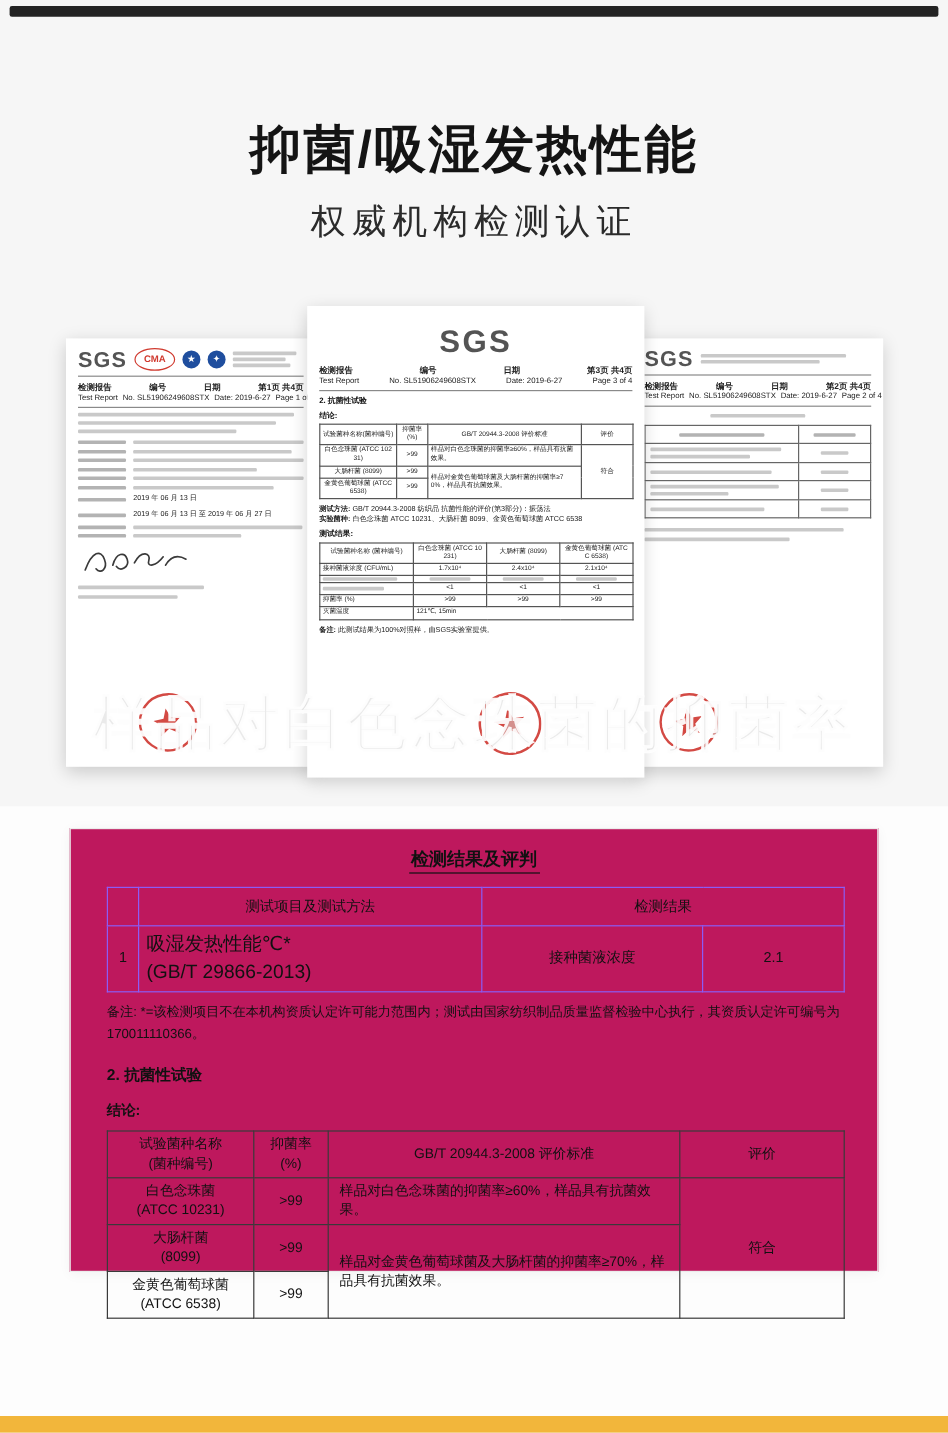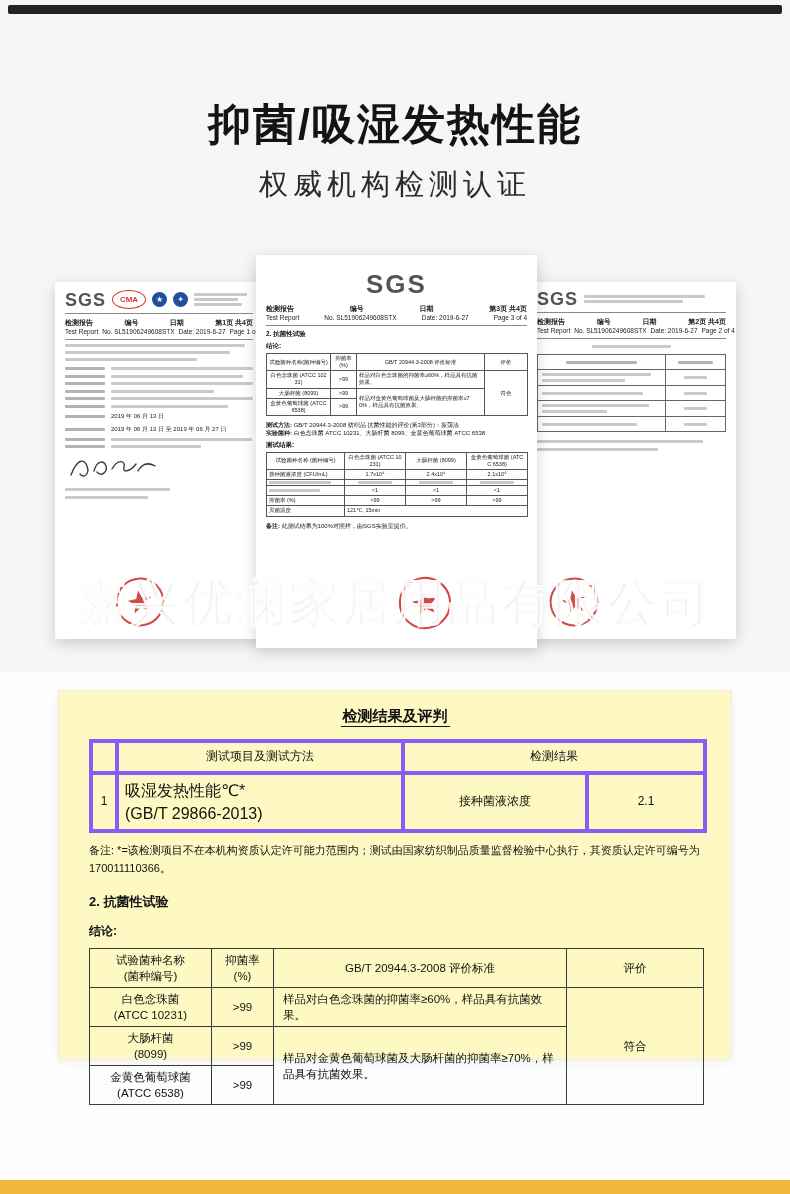--- a/index.html
+++ b/index.html
@@ -61,27 +61,27 @@
   .stamp { position:absolute; opacity:0.85; transform:rotate(-10deg); }
   .stamp-left  { left:58px;  bottom:10px; width:54px; height:54px; }
   .stamp-mid   { left:140px; bottom:16px; width:58px; height:58px; }
   .stamp-right { left:20px;  bottom:10px; width:54px; height:54px; }
 
   .watermark { position:absolute; top:570px; left:0; right:0; text-align:center; z-index:6;
     font-size:50px; font-weight:700; letter-spacing:3px; white-space:nowrap;
     color:rgba(214,214,214,0.5); -webkit-text-stroke:1px rgba(255,255,255,0.9); pointer-events:none; }
 
   
-  .panel { position:absolute; left:58px; top:690px; width:674px; height:370px; background:#fef9c3;
+  .panel { position:absolute; left:58px; top:690px; width:674px; height:370px; background:#be185d;
     border:1px solid #ececec; box-shadow:0 2px 10px rgba(0,0,0,0.05); padding:16px 30px; z-index:3; }
   .panel-title { text-align:center; font-size:15px; font-weight:700; color:#111; }
   .panel-title span { border-bottom:1.5px solid #111; padding:0 2px 2px; }
 
   table.t1 { width:100%; border-collapse:collapse; margin-top:13px; table-layout:fixed; }
-  .t1 td { border:4px solid #8b5cf6; font-size:12px; color:#111; padding:4px 6px;
+  .t1 td { border:1px solid #8b5cf6; font-size:12px; color:#111; padding:4px 6px;
     text-align:center; vertical-align:middle; line-height:1.45; }
   .t1 .item { text-align:left; font-size:16px; }
 
   .note { font-size:11px; color:#111; line-height:1.6; margin-top:9px; }
   .sec { font-size:13px; font-weight:700; color:#111; margin-top:15px; }
   .concl { font-size:12px; font-weight:700; color:#111; margin-top:12px; }
 
   table.t2 { width:100%; border-collapse:collapse; margin-top:8px; table-layout:fixed; }
   .t2 td { border:1px solid #3a3a3a; font-size:11.5px; color:#111; padding:3px 4px;
     text-align:center; vertical-align:middle; line-height:1.4; }
@@ -392,21 +392,21 @@
       <div class="bar" style="width:88%;margin:8px 0 0"></div>
       <div class="bar" style="width:64%;margin:5px 0 0"></div>
     </div>
     <svg class="stamp stamp-right" viewBox="0 0 60 60">
       <circle cx="30" cy="30" r="26" fill="none" stroke="#cc2b24" stroke-width="2.2"></circle>
       <polygon points="30,17 33.5,26 43,26.3 35.6,32.3 38.2,41.5 30,36 21.8,41.5 24.4,32.3 17,26.3 26.5,26" fill="#cc2b24"></polygon>
     </svg>
   </div>
 </div>
 
-<div class="watermark">嘉兴优澜家居用品有限公司</div>
+<div class="watermark">样品对白色念珠菌的抑菌率</div>
 
 <div class="panel">
   <div class="panel-title">
     <span>检测结果及评判</span>
   </div>
 
   <table class="t1">
     <colgroup>
         <col style="width:26px">
         <col style="width:286px">

